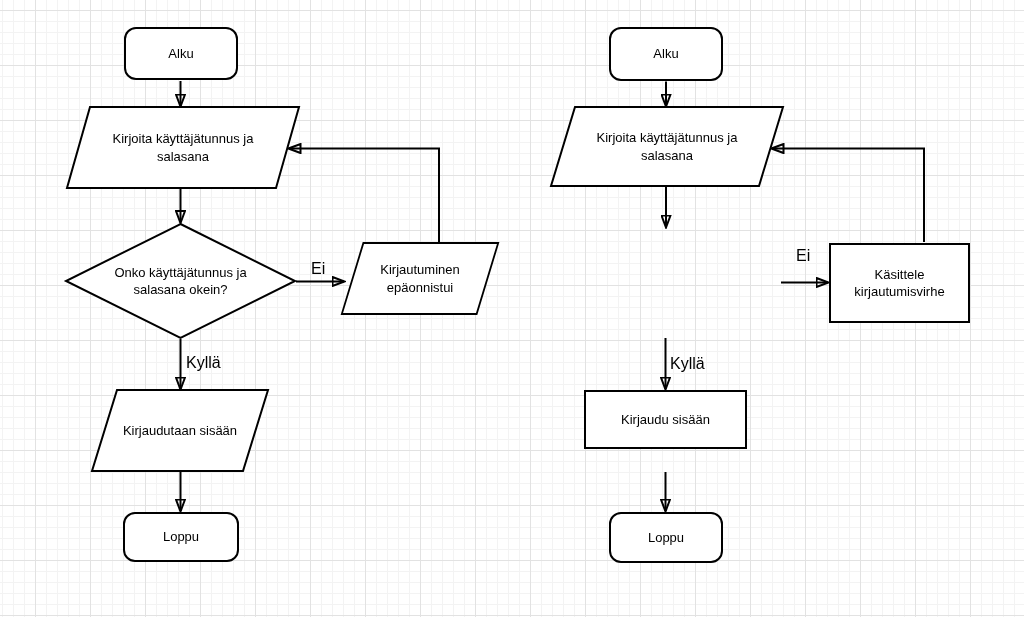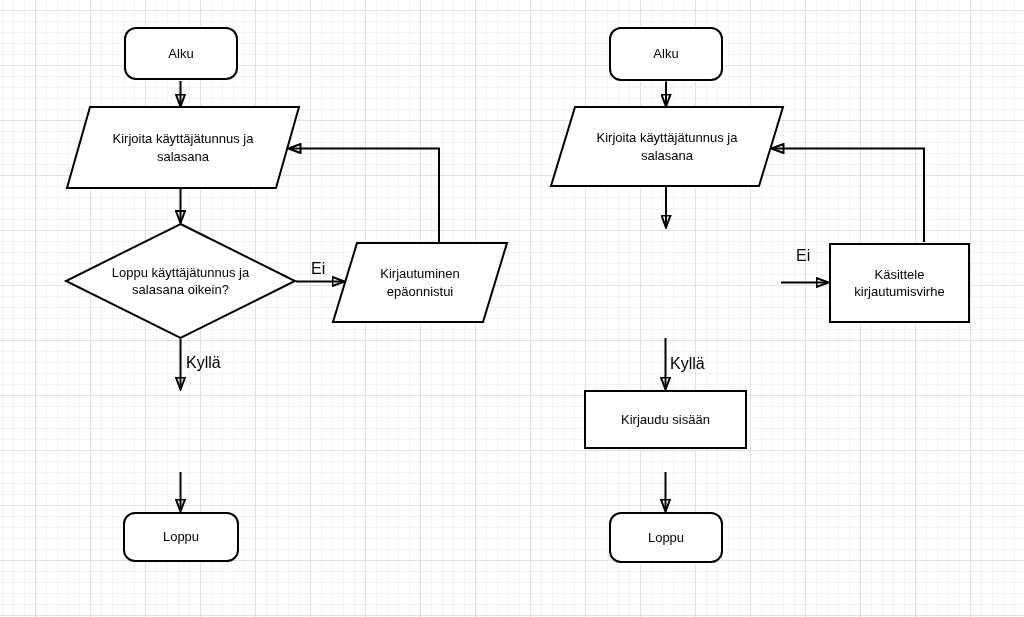--- a/index.html
+++ b/index.html
@@ -60,30 +60,36 @@
     <svg class="shape" viewBox="0 0 232 81">
       <polygon points="23,0 232,0 209,81 0,81"></polygon>
     </svg>
     <div class="label" style="width:190px">Kirjoita käyttäjätunnus ja salasana</div>
   </div>
 
   <div class="node" style="left:66px;top:224px;width:229px;height:114px">
     <svg class="shape" viewBox="0 0 229 114">
       <polygon points="114.5,0 229,57 114.5,114 0,57"></polygon>
     </svg>
-    <div class="label" style="width:175px">Loppu käyttäjätunnus ja salasana oikein?</div>
+    <div class="label" style="width:175px">Onko käyttäjätunnus ja salasana okein?</div>
   </div>
 
-  <div class="node" style="left:333px;top:243px;width:174px;height:79px">
+  <div class="node" style="left:333px;top:243px;width:174px;height:71px">
     <svg class="shape" viewBox="0 0 174 79">
       <polygon points="24,0 174,0 150,79 0,79"></polygon>
     </svg>
     <div class="label" style="width:130px">Kirjautuminen epäonnistui</div>
   </div>
 
+  <div class="node" style="left:92px;top:390px;width:176px;height:81px">
+    <svg class="shape" viewBox="0 0 176 81">
+      <polygon points="25,0 176,0 151,81 0,81"></polygon>
+    </svg>
+    <div class="label">Kirjaudutaan sisään</div>
+  </div>
 
   <div class="node box rounded" style="left:123px;top:512px;width:116px;height:50px">
     <div class="label">Loppu</div>
   </div>
 
   <div class="edge-label" style="left:311px;top:261px">Ei</div>
   <div class="edge-label" style="left:186px;top:355px">Kyllä</div>
 
   <div class="node box rounded" style="left:609px;top:27px;width:114px;height:54px">
     <div class="label">Alku</div>

